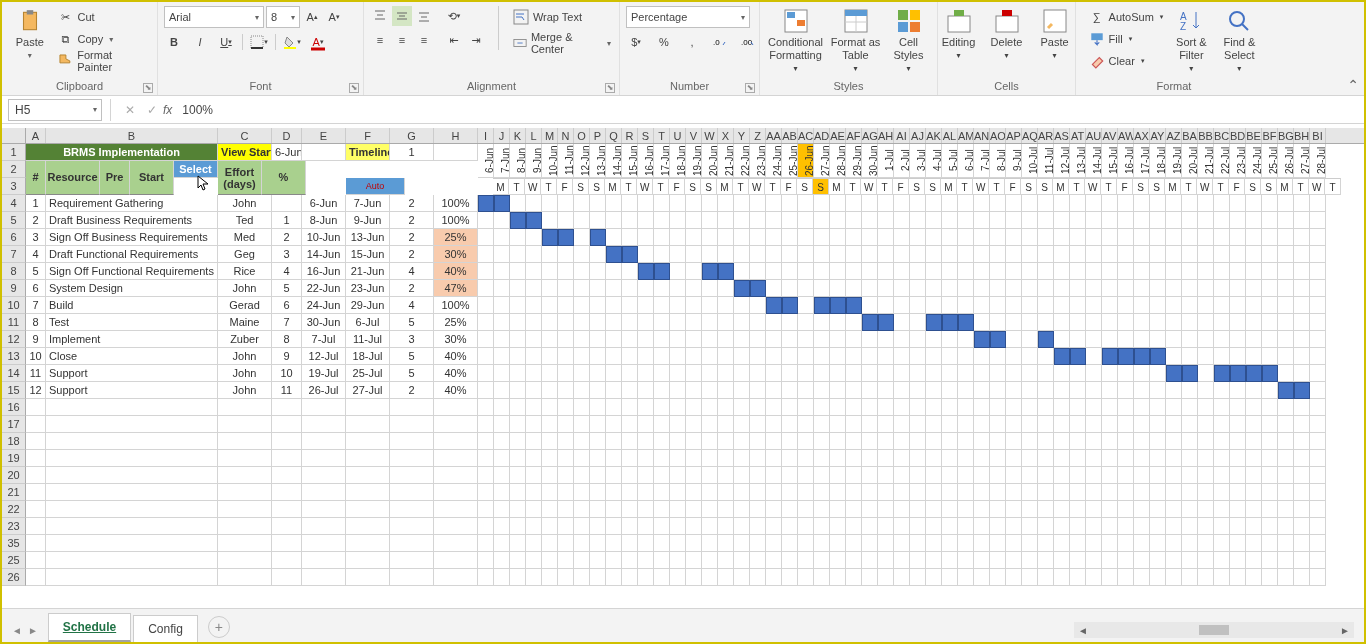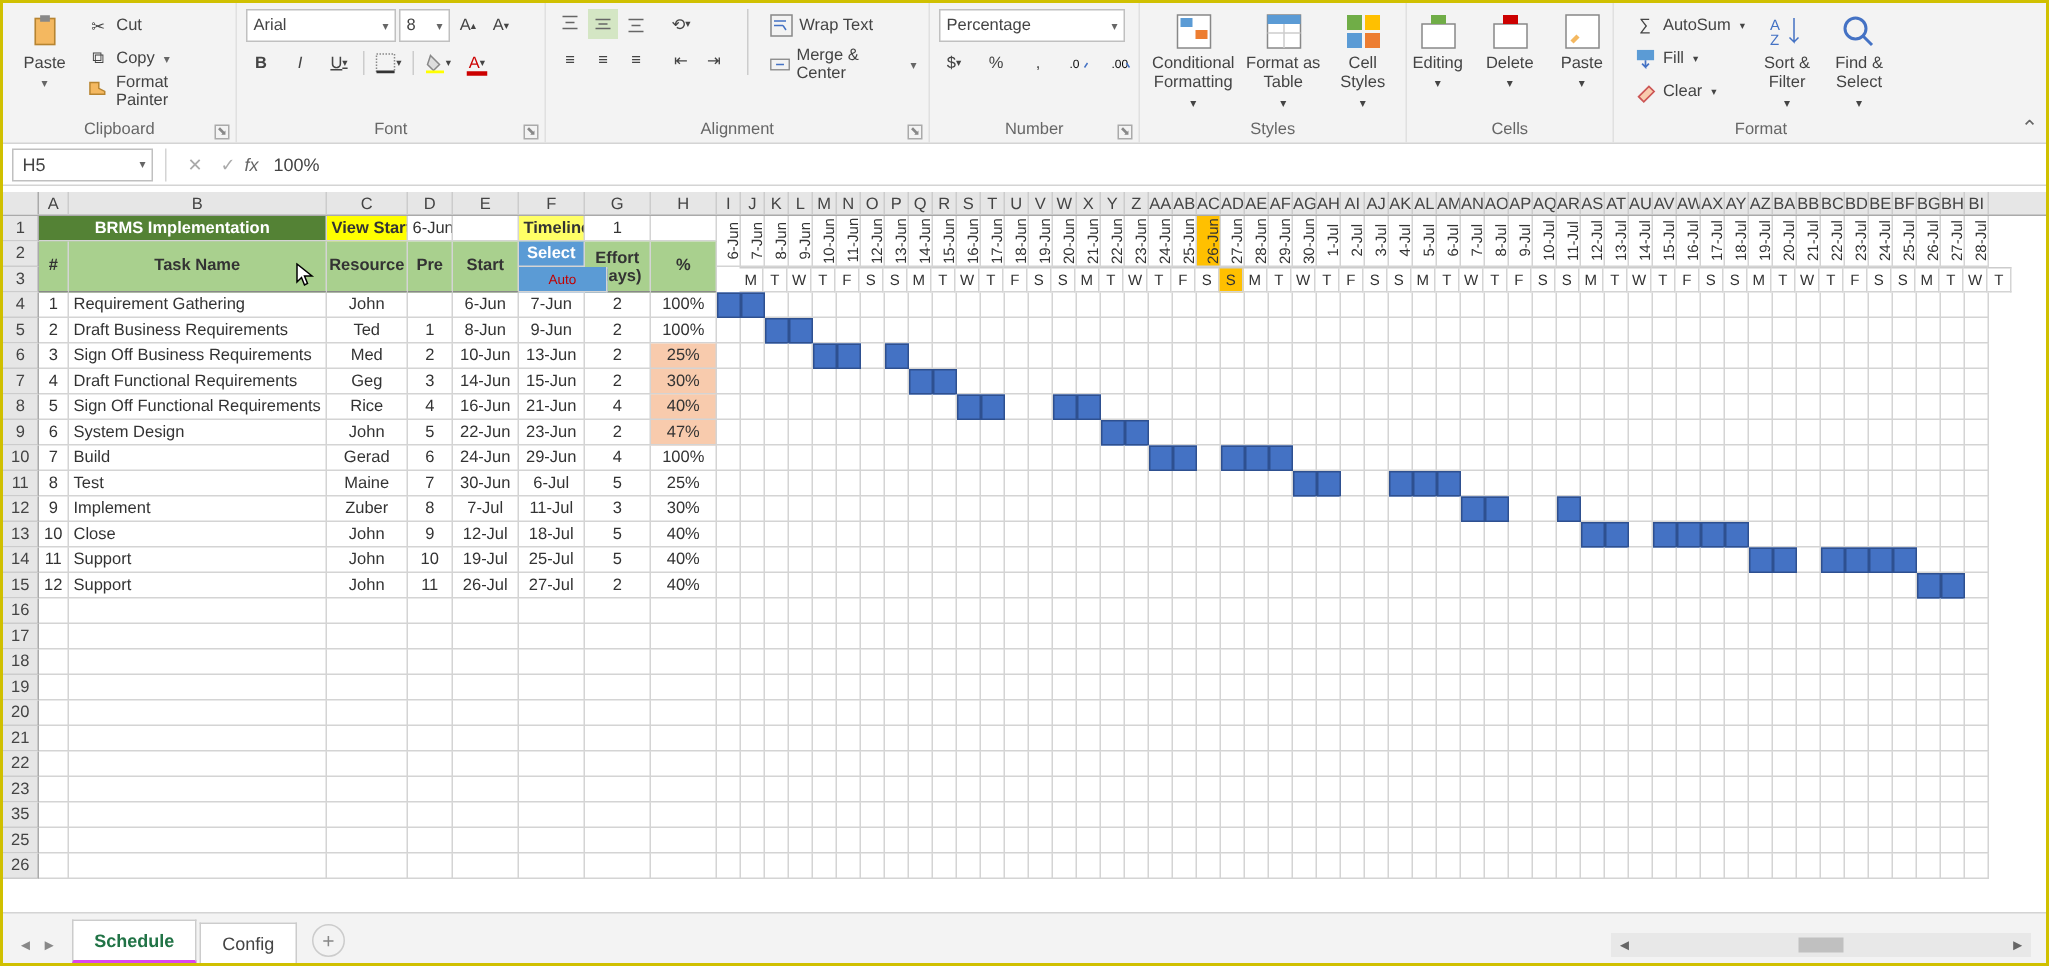--- a/index.html
+++ b/index.html
@@ -53,21 +53,21 @@
 .date-header { writing-mode: vertical-rl; text-orientation: mixed; transform: rotate(180deg); font-size: 10px; text-align: center; display: flex; align-items: center; justify-content: center; height: 100%; padding: 2px 0; }
 .today-col { background: #ffc000; }
 .day-letter { text-align: center; font-size: 10px; border-top: 1px solid #ccc; }
 .salmon { background: #f8cbad; }
 .gantt-bar { background: #4472c4; border: 1px solid #2e5090; }
 
 
 .tabbar { position: absolute; bottom: 0; left: 0; right: 0; height: 34px; background: #f3f3f3; border-top: 1px solid #d4d4d4; display: flex; align-items: flex-end; font-size: 12px; }
 .tab-nav { display: flex; gap: 6px; padding: 0 10px 6px 10px; color: #888; font-size: 10px; }
 .sheet-tab { padding: 6px 14px; border: 1px solid #ccc; border-bottom: none; background: #fff; margin-right: 2px; color: #444; position: relative; }
-.sheet-tab.active { font-weight: bold; border-bottom: 2px solid #d946ef; color: #217346; }
+.sheet-tab.active { font-weight: bold; border-bottom: 2px solid #a3a3a3; color: #217346; text-decoration: underline; }
 .add-sheet { width: 22px; height: 22px; border: 1px solid #ccc; border-radius: 50%; text-align: center; line-height: 20px; color: #888; margin: 0 0 4px 8px; font-size: 14px; }
 .hscroll { position: absolute; right: 10px; bottom: 4px; width: 280px; height: 16px; background: #e8e8e8; display: flex; align-items: center; justify-content: space-between; font-size: 10px; color: #666; padding: 0 4px; }
 .hscroll .thumb { width: 30px; height: 10px; background: #c0c0c0; }
 
 .cursor-img { position: absolute; width: 16px; height: 16px; pointer-events: none; z-index: 50; }
 
 
 .wA { width: 20px; }
 .wDate { width: 16px; }
 
@@ -625,21 +625,20 @@
         <div class="cell wDate " style="height:34px;margin-bottom:-17px;position:relative;z-index:1">
           <div class="date-header">27-Jul</div>
         </div>
         <div class="cell wDate " style="height:34px;margin-bottom:-17px;position:relative;z-index:1">
           <div class="date-header">28-Jul</div>
         </div>
       </div>
       <div class="row" style="height:17px">
         <div class="rh">2</div>
         <div class="cell green-header" style="width:20px;height:34px;margin-bottom:-17px;display:flex;align-items:center;justify-content:center">#</div>
-        <div class="cell green-header" style="width:172px;height:34px;margin-bottom:-17px;display:flex;align-items:center;justify-content:center">Task Name</div>
         <div class="cell green-header" style="width:54px;height:34px;margin-bottom:-17px;display:flex;align-items:center;justify-content:center">Resource</div>
         <div class="cell green-header" style="width:30px;height:34px;margin-bottom:-17px;display:flex;align-items:center;justify-content:center">Pre</div>
         <div class="cell green-header" style="width:44px;height:34px;margin-bottom:-17px;display:flex;align-items:center;justify-content:center">Start</div>
         <div class="cell blue-cell" style="width:44px">Select</div>
         <div class="cell green-header" style="width:44px;height:34px;margin-bottom:-17px;white-space:pre-line;line-height:12px;display:flex;align-items:center;justify-content:center">Effort
 (days)</div>
         <div class="cell green-header" style="width:44px;height:34px;margin-bottom:-17px;display:flex;align-items:center;justify-content:center">%</div>
         <div class="cell wDate" style="visibility:hidden"></div>
         <div class="cell wDate" style="visibility:hidden"></div>
         <div class="cell wDate" style="visibility:hidden"></div>

